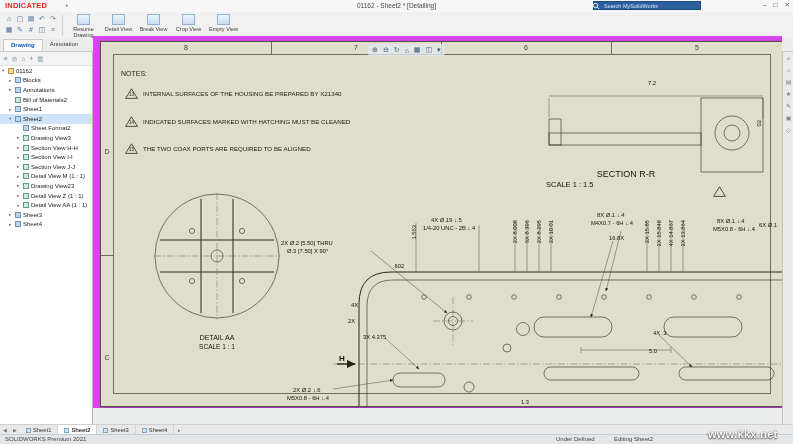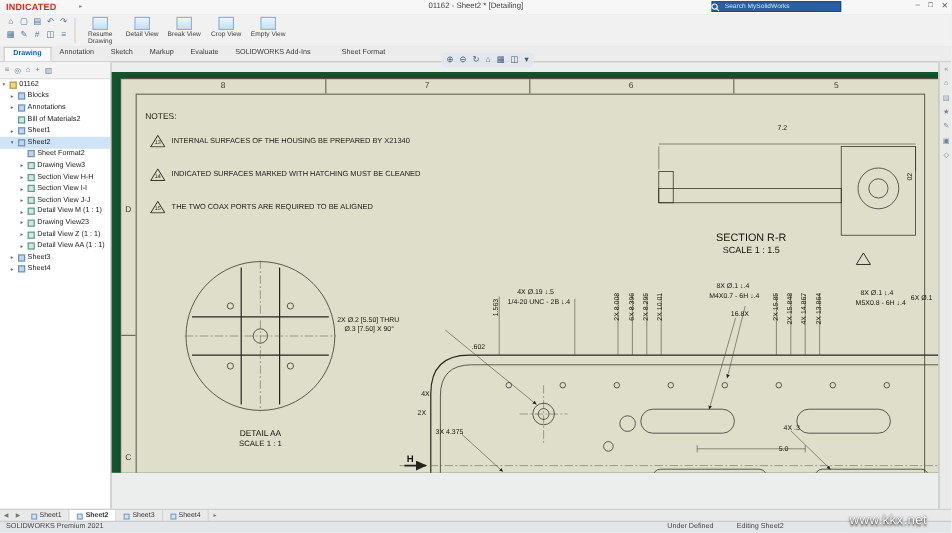--- a/index.html
+++ b/index.html
@@ -42,21 +42,21 @@
          padding:1px 4px;font-size:6.5px;color:#6f86a0;align-items:center}
   .trow{display:flex;align-items:center;height:9.6px;font-size:6px;color:#222;white-space:nowrap;padding-left:2px;overflow:hidden}
   .trow.l1{padding-left:9px}.trow.l2{padding-left:17px}
   .trow.sel{background:#cfe4f9}
   .tex{width:6px;font-size:4.5px;color:#666;flex:0 0 6px}
   .tic{width:6px;height:6px;margin-right:2px;background:#bcd6ef;border:1px solid #6f94b8;box-sizing:border-box;flex:0 0 6px}
   .tic.gold{background:#f5d789;border-color:#b9953f}
   .tic.teal{background:#cfe9e2;border-color:#5f9b8c}
 
   
-  #canvas{left:93px;top:60px;width:689px;height:334px;background:#14532d;overflow:hidden}
+  #canvas{left:93px;top:36px;width:689px;height:372px;background:#d946ef;overflow:hidden}
   #taskpane{left:782px;top:52px;width:11px;height:372px;background:#eaeaea;border-left:1px solid #c2c2c2;
             text-align:center;font-size:6px;color:#74839a;line-height:12px}
   #hud{left:368px;top:44px;height:12px;padding:0 4px;background:rgba(226,231,236,.78);border-radius:3px;
        display:flex;gap:5px;align-items:center;font-size:7px;color:#3c5a78;z-index:30}
 
   
   #sheet{left:7px;top:5px;width:682px;height:364px;background:#dfdecb;border:1px solid #52524a;
          box-shadow:2px 2px 5px rgba(0,0,0,.35)}
   #sheetinner{left:12px;top:12px;width:656px;height:338px;border:1px solid #6d6d5e}
   .zcell{top:0;height:12px;line-height:12px;text-align:center;font-size:7px;color:#3c3c33}
@@ -69,21 +69,21 @@
   .note{position:absolute;left:24px;display:flex;align-items:center;gap:5px}
   .flag{position:relative;width:13px;height:11px;flex:0 0 13px}
   .flag svg{display:block}
   .flag i{position:absolute;left:0;right:0;top:3.5px;text-align:center;font-style:normal;font-size:4.5px;color:#1c1c14}
   .ntext{font-size:6.2px;color:#1c1c14;white-space:nowrap}
 
   
   .dim{position:absolute;font-size:5.8px;color:#15150d;white-space:nowrap}
   .dimv{writing-mode:vertical-rl;transform:rotate(180deg)}
   .vtitle{position:absolute;font-size:9px;color:#14140c;text-align:center}
-  .vscale{position:absolute;font-size:7.5px;color:#14140c;text-align:center}
+  .vscale{position:absolute;font-size:7.5px;color:#14140c;}
   .dtitle{position:absolute;font-size:7px;color:#14140c;text-align:center}
   .dscale{position:absolute;font-size:6.5px;color:#14140c;text-align:center}
   #hlabel{position:absolute;left:238px;top:312px;font-size:8px;font-weight:bold;color:#111}
 
   svg .s{stroke:#26261e;fill:none;stroke-width:1}
   svg .t{stroke:#26261e;fill:none;stroke-width:.6}
   svg .x{stroke:#4c4c40;fill:none;stroke-width:.5}
   svg .cl{stroke:#6a6a58;fill:none;stroke-width:.5;stroke-dasharray:7 2 1.5 2}
 
   
@@ -91,21 +91,21 @@
                 display:flex;align-items:stretch;font-size:5.8px;color:#333}
   .snav{width:10px;text-align:center;line-height:10px;color:#777;font-size:5px}
   .stab{padding:0 6px;line-height:10px;border-right:1px solid #d5d5d5;display:flex;gap:2px;align-items:center}
   .stab.active{background:#ffffff;font-weight:bold}
   .sticon{width:5px;height:5px;background:#cfe3f4;border:1px solid #7fa6c8;box-sizing:border-box}
 
   #statusbar{left:0;top:434px;width:793px;height:10px;background:#e3e6e8;border-top:1px solid #c8ccd0;font-size:6px;color:#444}
   #sb-product{left:5px;top:1px}
   #sb-state{left:556px;top:1px}
   #sb-edit{left:614px;top:1px}
-  #wm{left:708px;top:428px;font-size:11px;font-weight:normal;color:#fff;z-index:40;
+  #wm{left:708px;top:428px;font-size:11px;font-weight:bold;color:#fff;z-index:40;
       text-shadow:0 1px 2px #3a3a3a,0 0 1px #333;letter-spacing:.3px}
 </style>
 </head>
 <body>
 
 <div id="app">
 
   <div id="titlebar" class="abs">
     <span id="logo" class="abs">INDICATED</span>
     <span id="logo-arrow" class="abs">▸</span>

